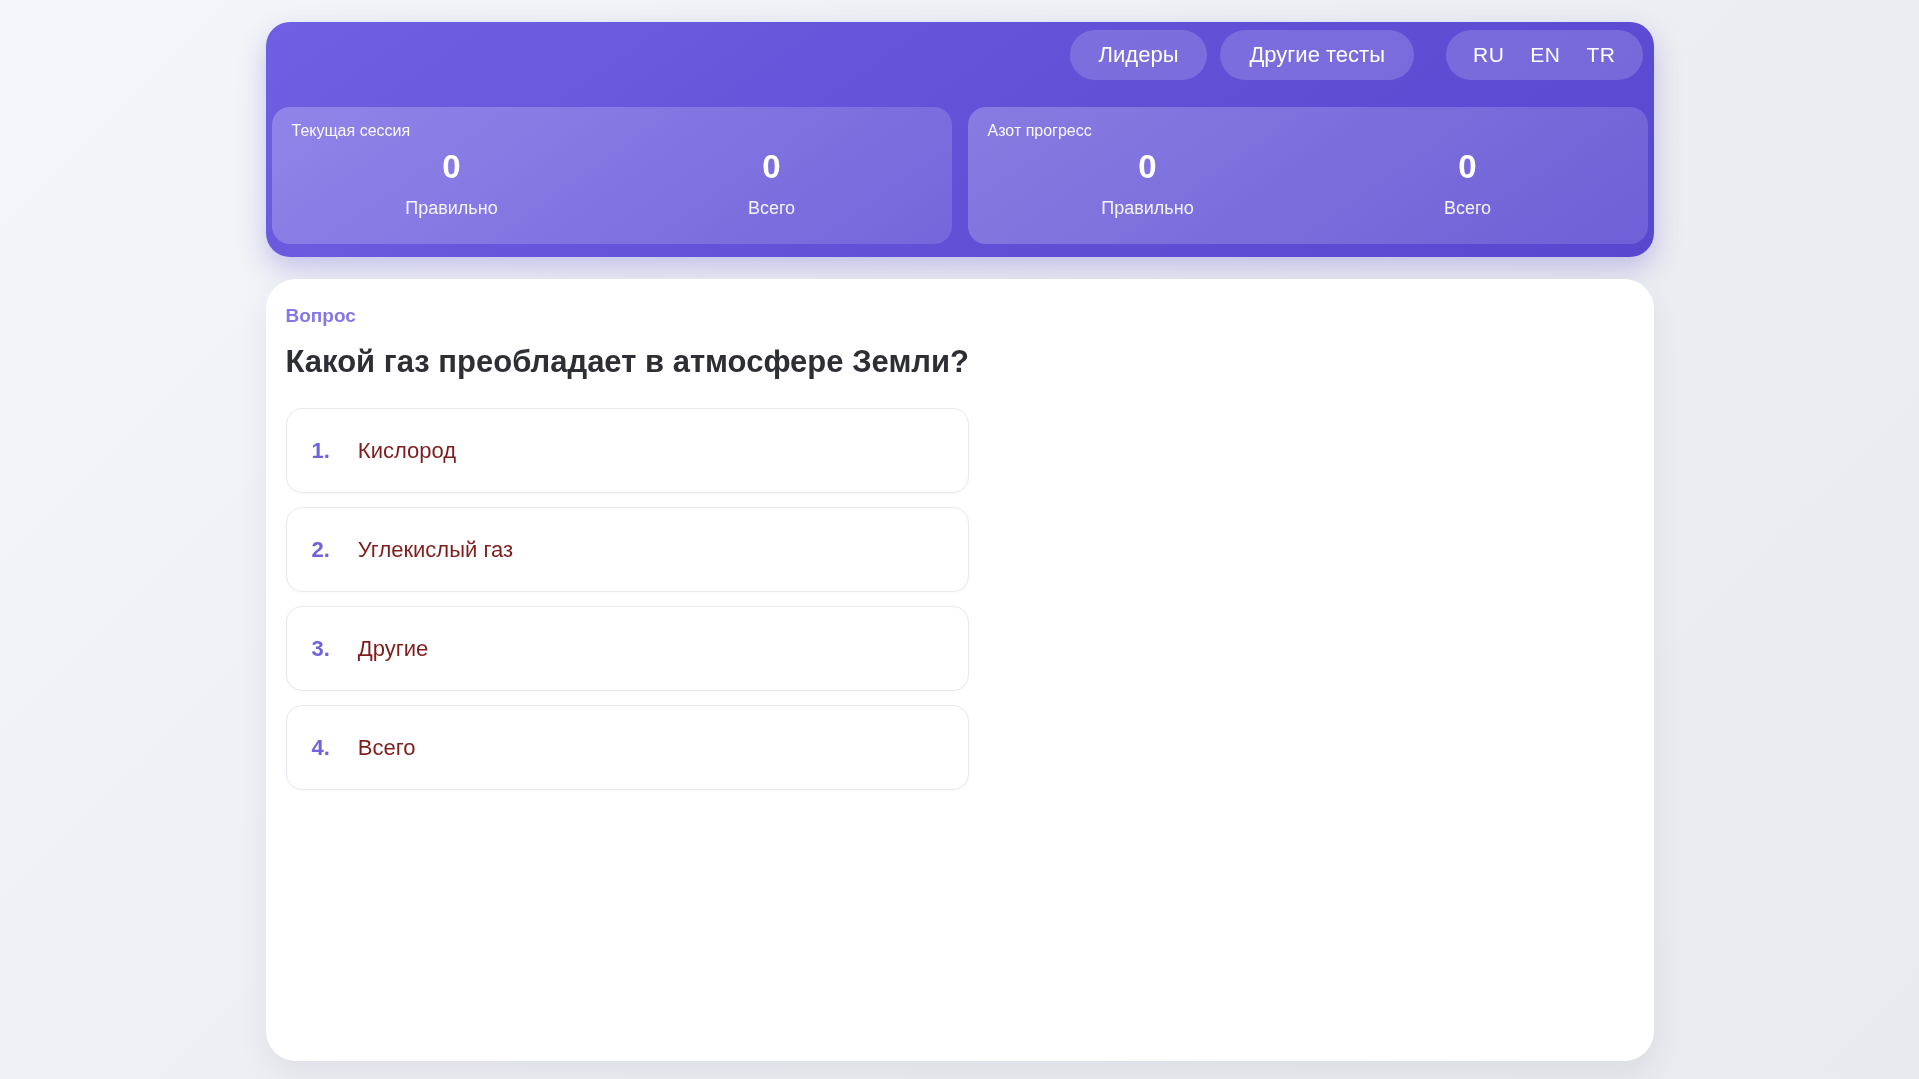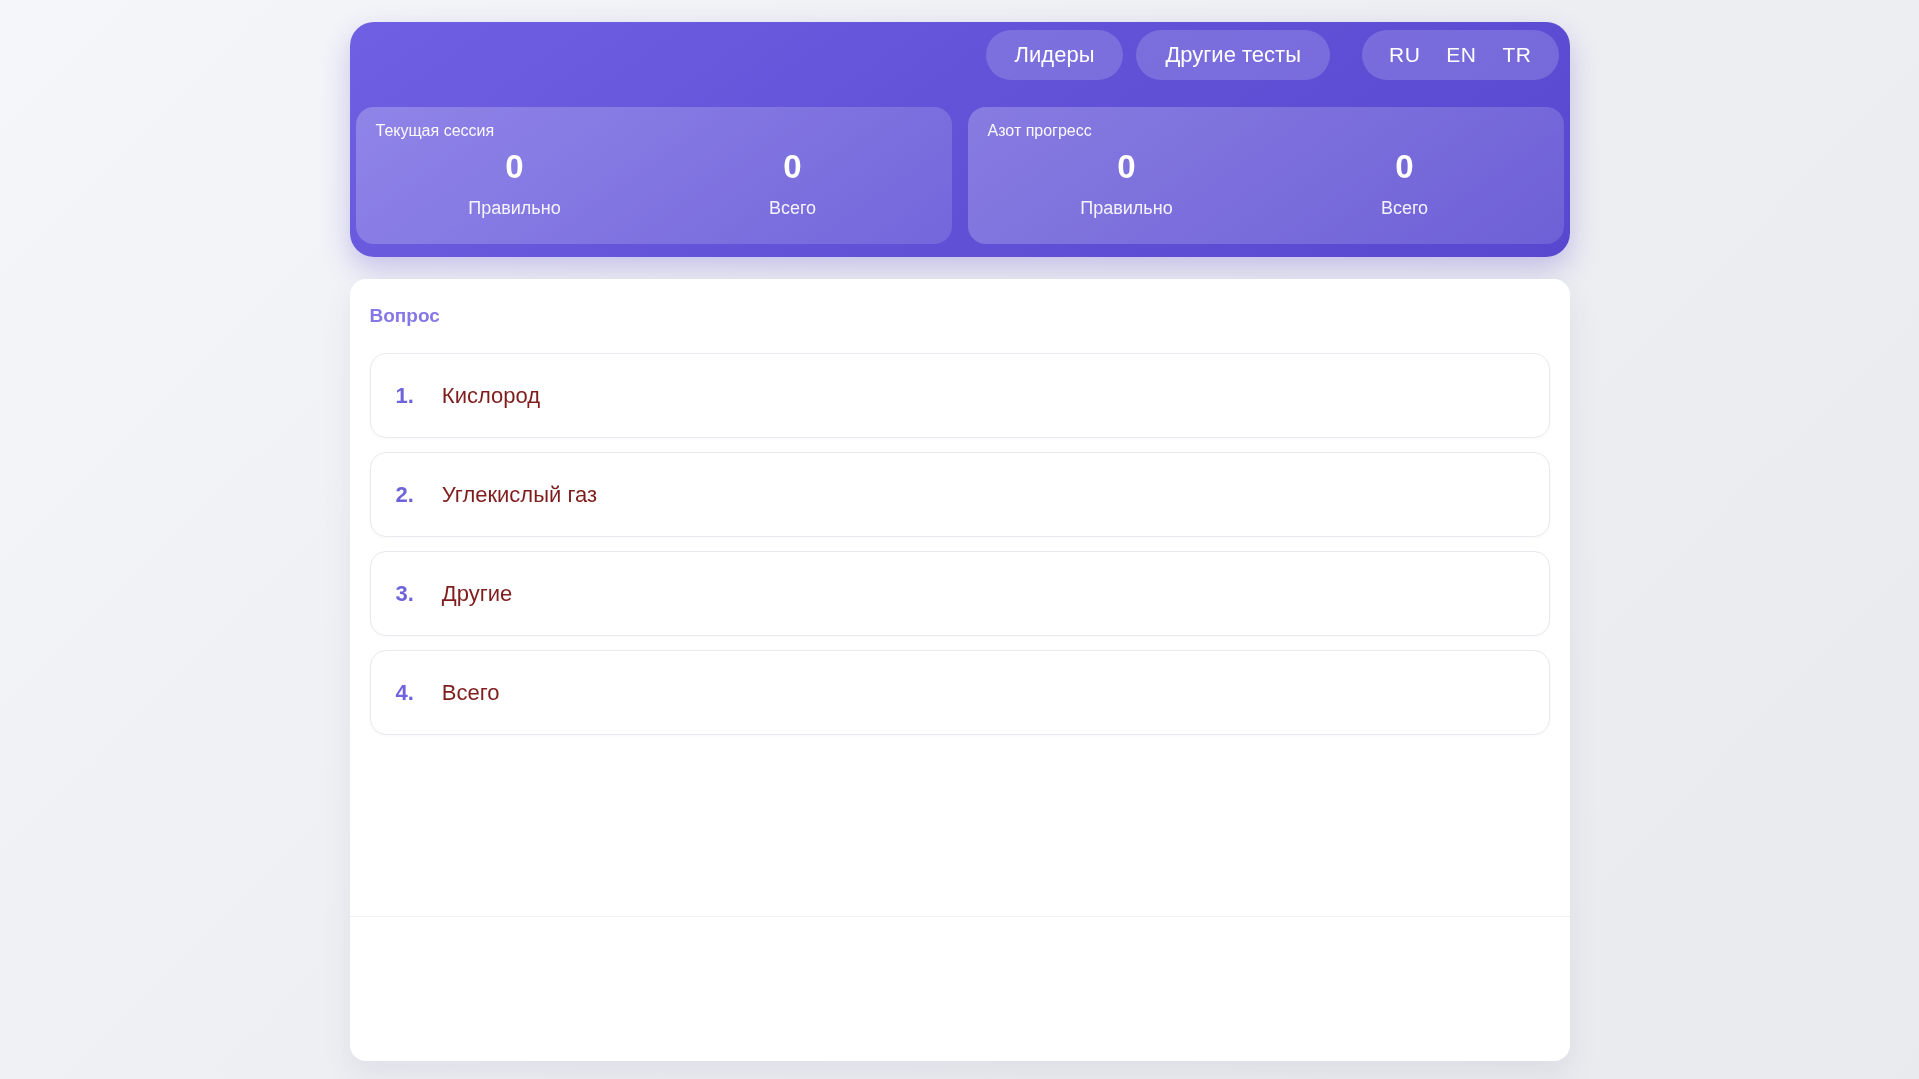--- a/index.html
+++ b/index.html
@@ -2,21 +2,21 @@
 <html><head>
 <meta charset="utf-8">
 <style>
   * { margin: 0; padding: 0; box-sizing: border-box; }
   html, body {
     width: 1919px; height: 1079px;
     overflow: hidden;
     font-family: "Liberation Sans", sans-serif;
     background: linear-gradient(135deg, #f4f6fa 0%, #edeff3 45%, #e8eaee 100%);
   }
-  .app { width: 1220px; margin: 22px auto 4px; }
+  .app { width: 1388px; margin: 22px auto 4px; }
 
   
   .header-card {
     background: linear-gradient(145deg, #6f60e3 0%, #6253d8 45%, #5848d0 100%);
     border-radius: 24px;
     padding: 5px 6px 13px 6px;
     box-shadow: 0 12px 28px rgba(85, 70, 200, 0.28);
   }
   .nav-row {
     display: flex; justify-content: flex-end; align-items: center;
@@ -50,24 +50,24 @@
   }
   .stat-title { color: rgba(255,255,255,0.96); font-size: 16px; font-weight: 400; }
   .stat-metrics { display: flex; margin-top: 5px; }
   .stat-metric { width: 50%; text-align: center; }
   .stat-value { color: #ffffff; font-size: 33px; font-weight: 700; line-height: 44px; }
   .stat-caption { color: rgba(255,255,255,0.92); font-size: 18px; margin-top: 9px; }
 
   
   .question-card {
     background: #ffffff;
-    border-radius: 16px;
+    border-radius: 30px;
     margin-top: 22px;
     height: 782px;
-    display: flex; flex-direction: column;
+    display: flex; 
     box-shadow: 0 14px 30px rgba(70, 70, 110, 0.08);
     overflow: hidden;
   }
   .question-content { padding: 26px 20px 0 20px; }
   .question-label { color: #8478e8; font-size: 19px; font-weight: 600; }
   .question-title {
     margin-top: 15px;
     color: #2e2f34; font-size: 31px; font-weight: 700; line-height: 40px;
   }
   .options-list { margin-top: 26px; }
@@ -132,20 +132,21 @@
           </div>
         </div>
       </div>
 
     </div>
   </div>
 
   <div class="question-card">
     <div class="question-content">
       <div class="question-label">Вопрос</div>
+      <div class="question-title">Какой газ преобладает в атмосфере Земли?</div>
 
       <div class="options-list">
         <div class="answer-option">
           <span class="option-number">1.</span>
           <span class="option-text">Кислород</span>
         </div>
         <div class="answer-option">
           <span class="option-number">2.</span>
           <span class="option-text">Углекислый газ</span>
         </div>

